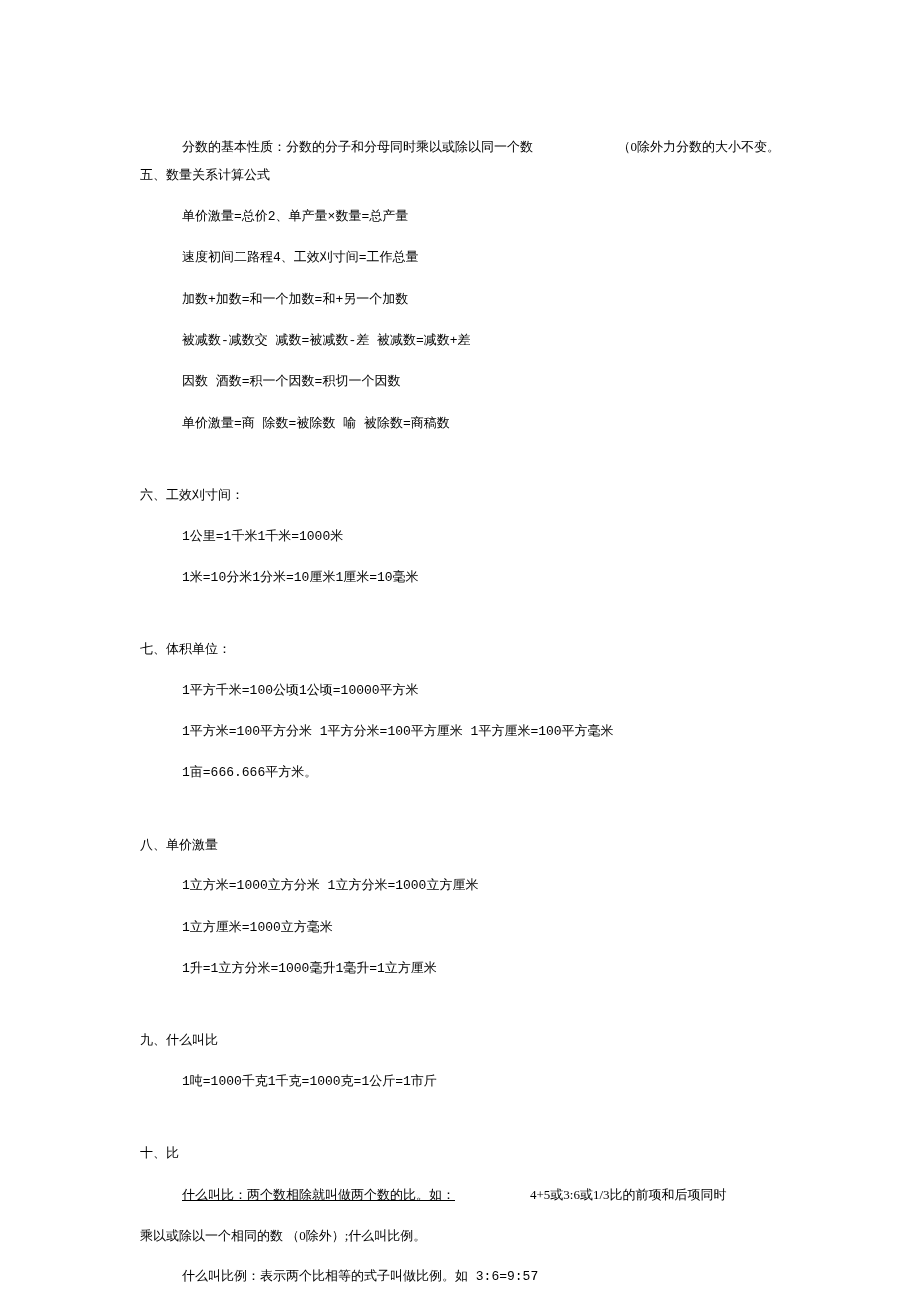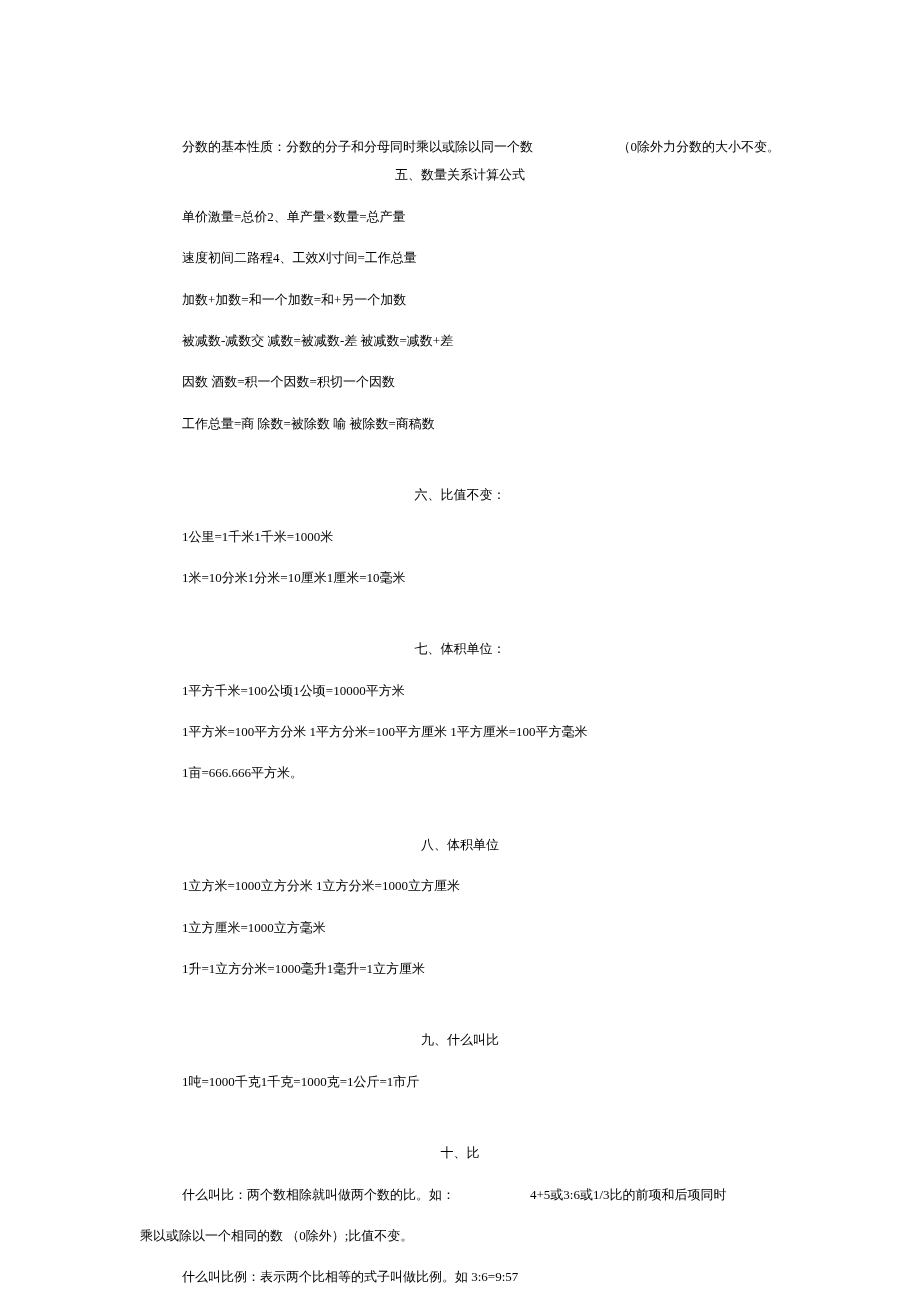--- a/index.html
+++ b/index.html
@@ -12,80 +12,81 @@
       min-height: 1303px;
       background: #ffffff;
       font-family: "SimSun", "宋体", serif;
       font-size: 13px;
       color: #000000;
       padding: 135px 140px 50px 140px;
       line-height: 1.8;
     }
     .indented {
       padding-left: 42px;
+      font-family: Liberation Mono, monospace;
     }
     .para {
       margin-bottom: 18px;
     }
     .heading {
       margin-bottom: 18px;
-      text-align: center;
     }
     .section-gap {
       margin-top: 48px;
     }
     .first-line {
       display: flex;
       justify-content: space-between;
       margin-bottom: 5px;
       text-align: right;
     }
     .first-left {
       padding-left: 42px;
     }
     .ratio-line {
       display: flex;
     }
     .ratio-left {
       padding-left: 42px;
       width: 390px;
+      text-decoration: underline;
     }
   </style>
 </head>
 <body>
 
 <div class="first-line">
   <span class="first-left">分数的基本性质：分数的分子和分母同时乘以或除以同一个数</span>
   <span>（0除外力分数的大小不变。</span>
 </div>
 
 <div class="heading">五、数量关系计算公式</div>
 <div class="para indented">单价激量=总价2、单产量×数量=总产量</div>
 <div class="para indented">速度初间二路程4、工效刈寸间=工作总量</div>
 <div class="para indented">加数+加数=和一个加数=和+另一个加数</div>
 <div class="para indented">被减数-减数交 减数=被减数-差 被减数=减数+差</div>
 <div class="para indented">因数 酒数=积一个因数=积切一个因数</div>
-<div class="para indented">工作总量=商 除数=被除数 喻 被除数=商稿数</div>
+<div class="para indented">单价激量=商 除数=被除数 喻 被除数=商稿数</div>
 
-<div class="heading section-gap">六、比值不变：</div>
+<div class="heading section-gap">六、工效刈寸间：</div>
 <div class="para indented">1公里=1千米1千米=1000米</div>
 <div class="para indented">1米=10分米1分米=10厘米1厘米=10毫米</div>
 
 <div class="heading section-gap">七、体积单位：</div>
 <div class="para indented">1平方千米=100公顷1公顷=10000平方米</div>
 <div class="para indented">1平方米=100平方分米 1平方分米=100平方厘米 1平方厘米=100平方毫米</div>
 <div class="para indented">1亩=666.666平方米。</div>
 
-<div class="heading section-gap">八、体积单位</div>
+<div class="heading section-gap">八、单价激量</div>
 <div class="para indented">1立方米=1000立方分米 1立方分米=1000立方厘米</div>
 <div class="para indented">1立方厘米=1000立方毫米</div>
 <div class="para indented">1升=1立方分米=1000毫升1毫升=1立方厘米</div>
 
 <div class="heading section-gap">九、什么叫比</div>
 <div class="para indented">1吨=1000千克1千克=1000克=1公斤=1市斤</div>
 
 <div class="heading section-gap">十、比</div>
 <div class="para ratio-line">
   <span class="ratio-left">什么叫比：两个数相除就叫做两个数的比。如：</span>
   <span>4+5或3:6或1/3比的前项和后项同时</span>
 </div>
-<div class="para">乘以或除以一个相同的数 （0除外）;比值不变。</div>
+<div class="para">乘以或除以一个相同的数 （0除外）;什么叫比例。</div>
 <div class="para indented">什么叫比例：表示两个比相等的式子叫做比例。如 3:6=9:57</div>
 
 </body></html>

